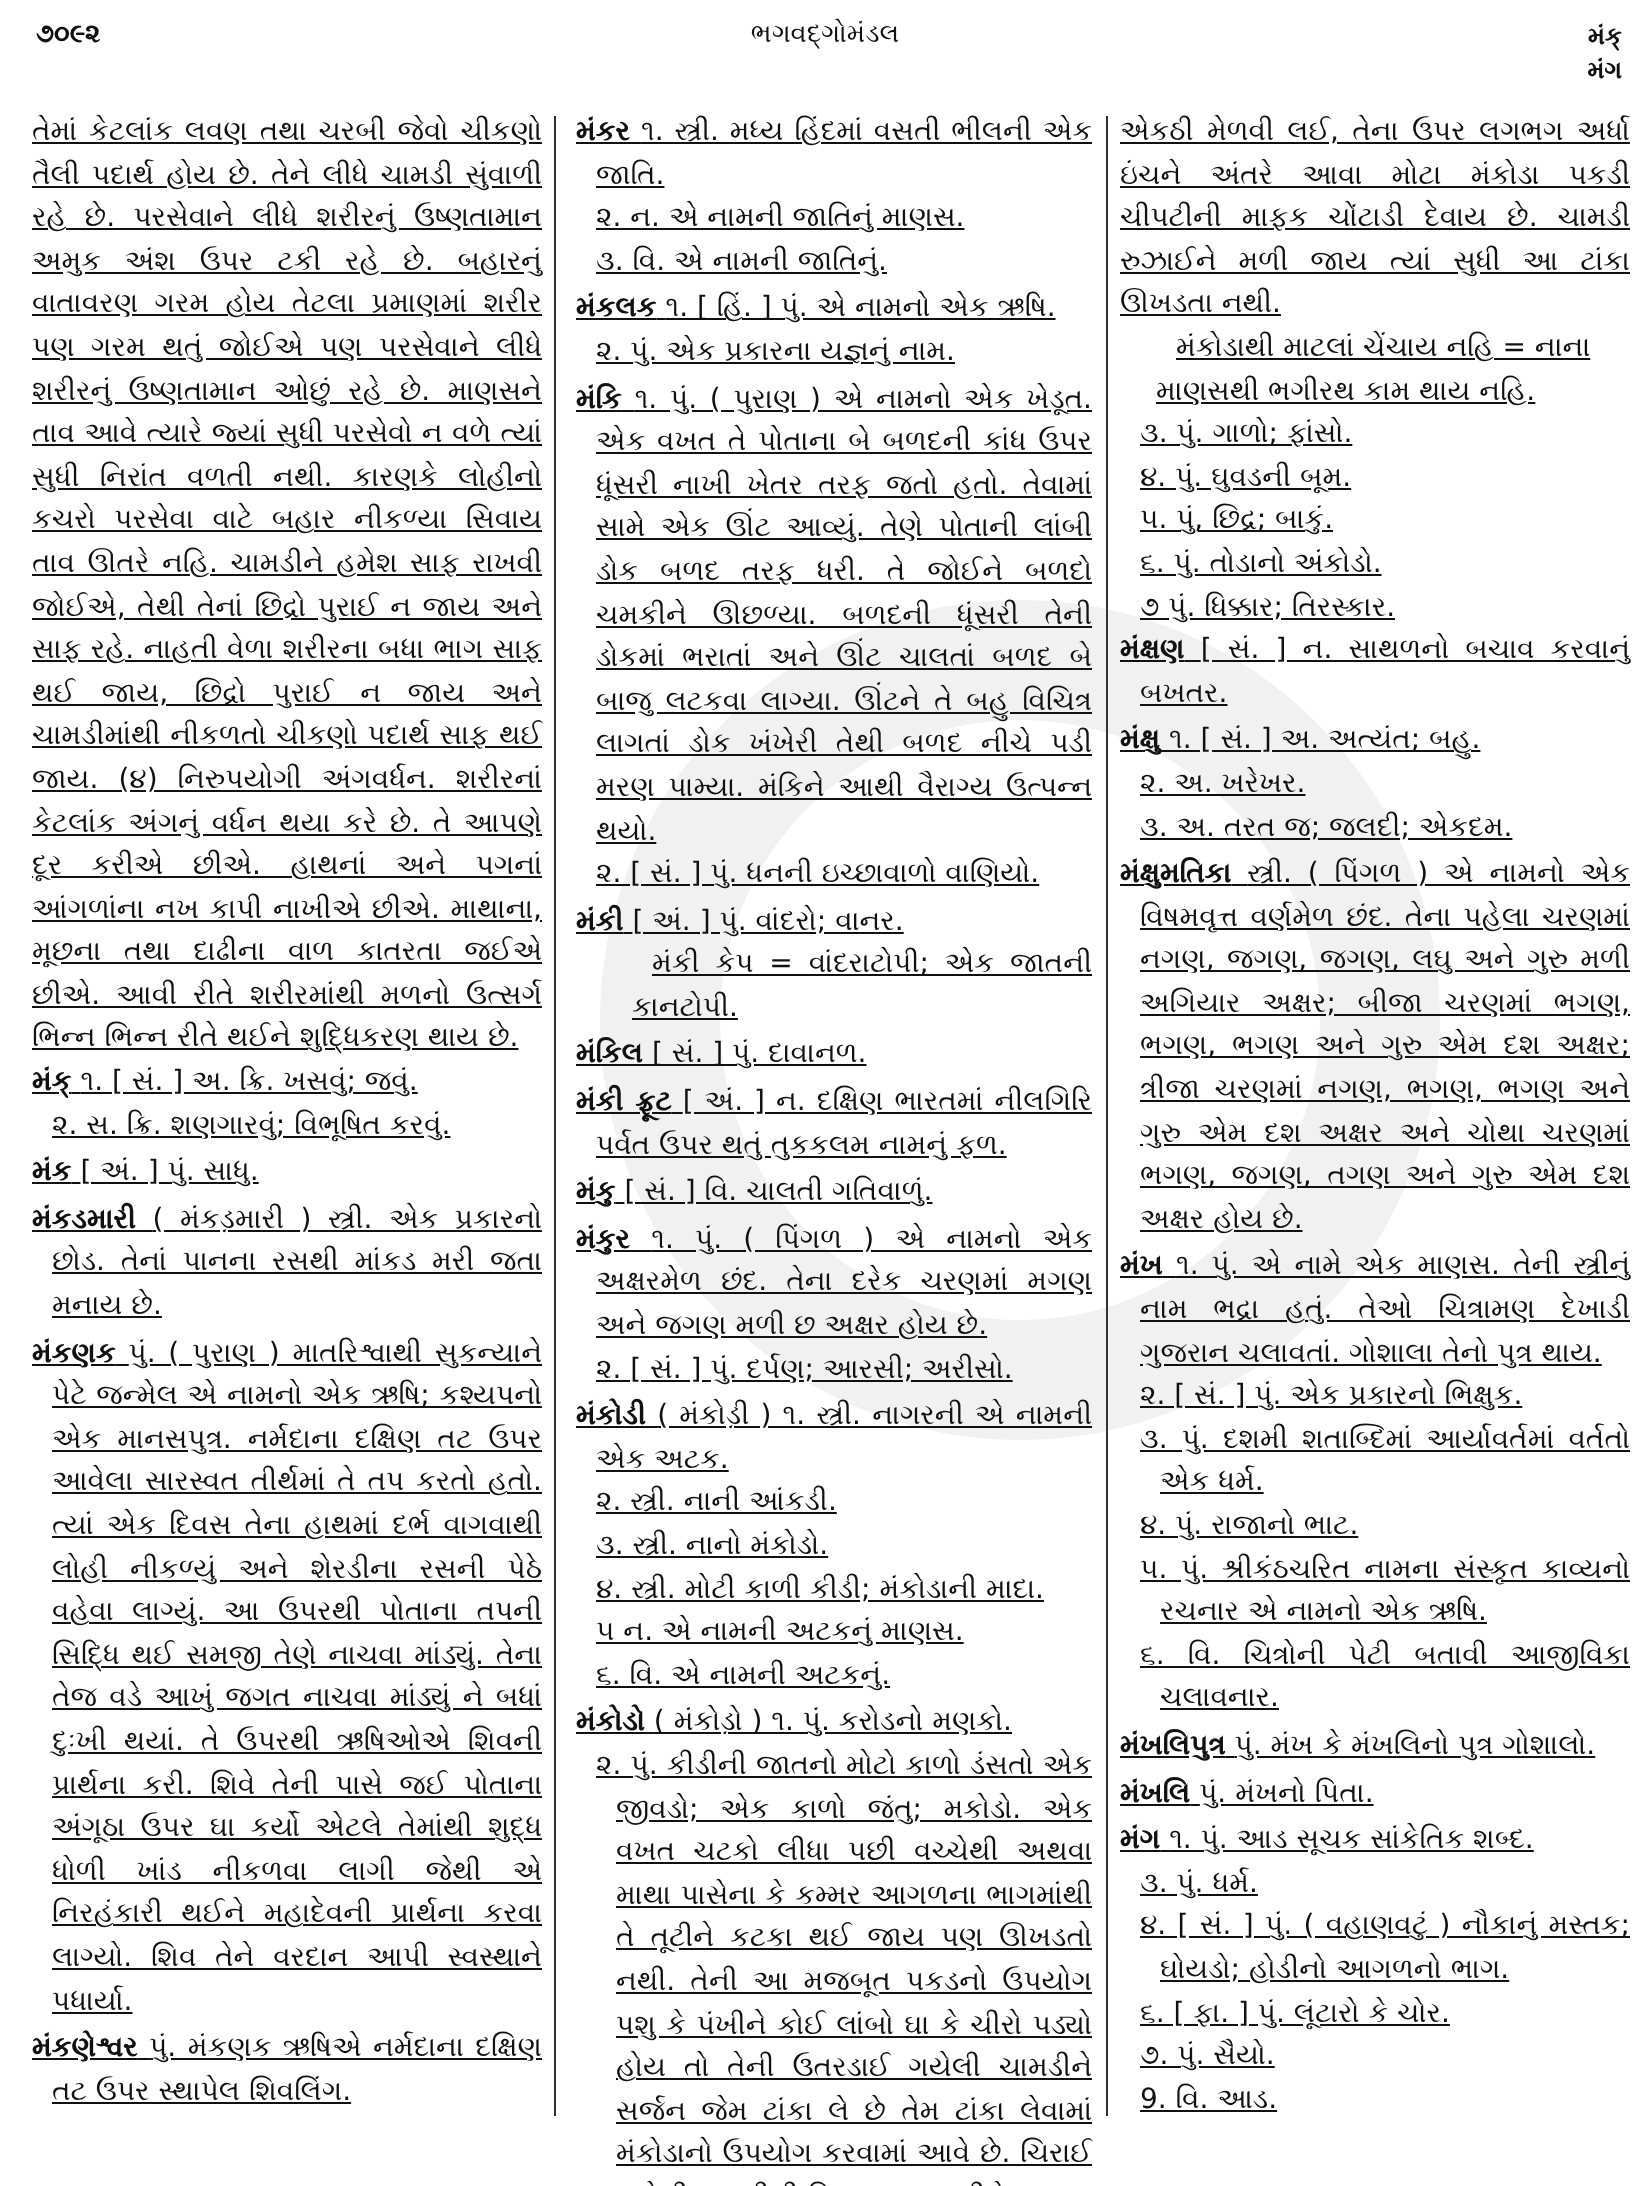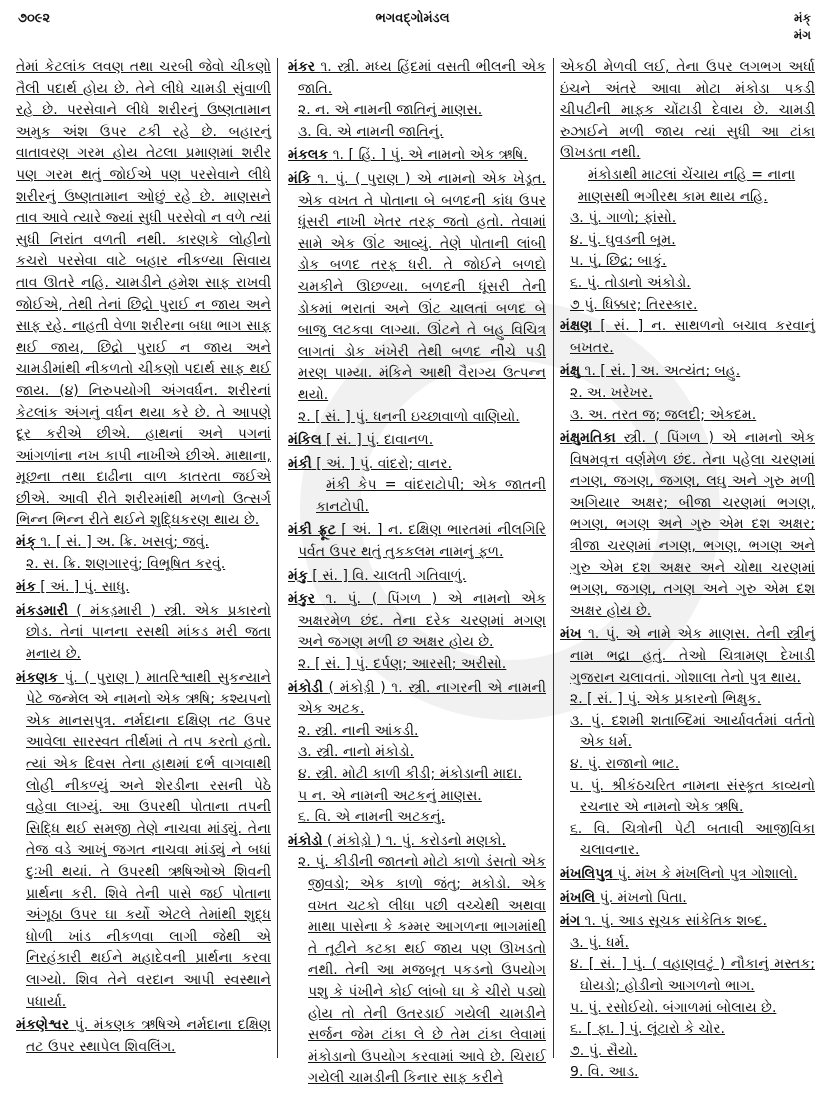--- a/index.html
+++ b/index.html
@@ -6,21 +6,21 @@
   body {
     width: 825px; height: 1093px; position: relative; overflow: hidden;
     font-family: "DejaVu Sans", sans-serif; color: #111;
   }
   .watermark {
     position: absolute; left: 300px; top: 300px; width: 420px; height: 420px;
     border-radius: 50%; border: 60px solid #f1f1f1; box-sizing: border-box; z-index: 0;
   }
   .header { position: absolute; top: 8px; left: 0; width: 825px; height: 40px; z-index: 2; }
   .page-num { position: absolute; left: 18px; top: 2px; font-size: 13px; font-weight: bold; }
-  .running-title { position: absolute; left: 0; width: 825px; text-align: center; top: 2px; font-size: 13px; font-weight: bold; }
+  .running-title { position: absolute; left: 0; width: 825px; text-align: center; top: 2px; font-size: 13px; font-weight: normal; }
   .guide { position: absolute; right: 14px; top: 2px; text-align: right; font-size: 12px; font-weight: bold; line-height: 17px; }
   .columns { position: absolute; top: 56px; left: 16px; width: 800px; height: 1030px; z-index: 1; }
   .col { position: absolute; top: 0; font-size: 14px; line-height: 21.6px; text-decoration: underline; }
   .col1 { left: 0; width: 255px; }
   .col2 { left: 272px; width: 258px; }
   .col3 { left: 544px; width: 255px; }
   .divider { position: absolute; top: 0; width: 1px; background: #333; }
   .div1 { left: 261px; height: 1000px; top: 2px; }
   .div2 { left: 537px; height: 1000px; top: 2px; }
   .para { text-align: justify; margin: 0; }
@@ -75,34 +75,35 @@
   <div class="col col2">
     <div class="entry">
       <span class="hw">મંકર</span>
       <span>૧. સ્ત્રી. મધ્ય હિંદમાં વસતી ભીલની એક જાતિ.</span>
       <div class="sense">૨. ન. એ નામની જાતિનું માણસ.</div>
       <div class="sense">૩. વિ. એ નામની જાતિનું.</div>
     </div>
     <div class="entry">
       <span class="hw">મંકલક</span>
       <span>૧. [ હિં. ] પું. એ નામનો એક ઋષિ.</span>
+      <div class="sense">૨. પું. એક પ્રકારના યજ્ઞનું નામ.</div>
     </div>
     <div class="entry">
       <span class="hw">મંકિ</span>
       <span>૧. પું. ( પુરાણ ) એ નામનો એક ખેડૂત. એક વખત તે પોતાના બે બળદની કાંધ ઉપર ધૂંસરી નાખી ખેતર તરફ જતો હતો. તેવામાં સામે એક ઊંટ આવ્યું. તેણે પોતાની લાંબી ડોક બળદ તરફ ધરી. તે જોઈને બળદો ચમકીને ઊછળ્યા. બળદની ધૂંસરી તેની ડોકમાં ભરાતાં અને ઊંટ ચાલતાં બળદ બે બાજુ લટકવા લાગ્યા. ઊંટને તે બહુ વિચિત્ર લાગતાં ડોક ખંખેરી તેથી બળદ નીચે પડી મરણ પામ્યા. મંકિને આથી વૈરાગ્ય ઉત્પન્ન થયો.</span>
       <div class="sense">૨. [ સં. ] પું. ધનની ઇચ્છાવાળો વાણિયો.</div>
     </div>
     <div class="entry">
-      <span class="hw">મંકિલ</span>
-      <span>[ સં. ] પું. દાવાનળ.</span>
-    </div>
-    <div class="entry">
       <span class="hw">મંકી</span>
       <span>[ અં. ] પું. વાંદરો; વાનર.</span>
       <div class="example">મંકી કેપ = વાંદરાટોપી; એક જાતની કાનટોપી.</div>
+    </div>
+    <div class="entry">
+      <span class="hw">મંકિલ</span>
+      <span>[ સં. ] પું. દાવાનળ.</span>
     </div>
     <div class="entry">
       <span class="hw">મંકી ફ્રૂટ</span>
       <span>[ અં. ] ન. દક્ષિણ ભારતમાં નીલગિરિ પર્વત ઉપર થતું તુકકલમ નામનું ફળ.</span>
     </div>
     <div class="entry">
       <span class="hw">મંકુ</span>
       <span>[ સં. ] વિ. ચાલતી ગતિવાળું.</span>
     </div>
     <div class="entry">
@@ -163,19 +164,18 @@
     </div>
     <div class="entry">
       <span class="hw">મંખલિ</span>
       <span>પું. મંખનો પિતા.</span>
     </div>
     <div class="entry">
       <span class="hw">મંગ</span>
       <span>૧. પું. આડ સૂચક સાંકેતિક શબ્દ.</span>
       <div class="sense">૩. પું. ધર્મ.</div>
       <div class="sense">૪. [ સં. ] પું. ( વહાણવટું ) નૌકાનું મસ્તક; ઘોયડો; હોડીનો આગળનો ભાગ.</div>
-      <div class="sense">૫. પું. રસોઈયો. બંગાળમાં બોલાય છે.</div>
       <div class="sense">૬. [ ફા. ] પું. લૂંટારો કે ચોર.</div>
       <div class="sense">૭. પું. સૈયો.</div>
       <div class="sense">9. વિ. આડ.</div>
     </div>
   </div>
 </div>
 
 </body></html>

